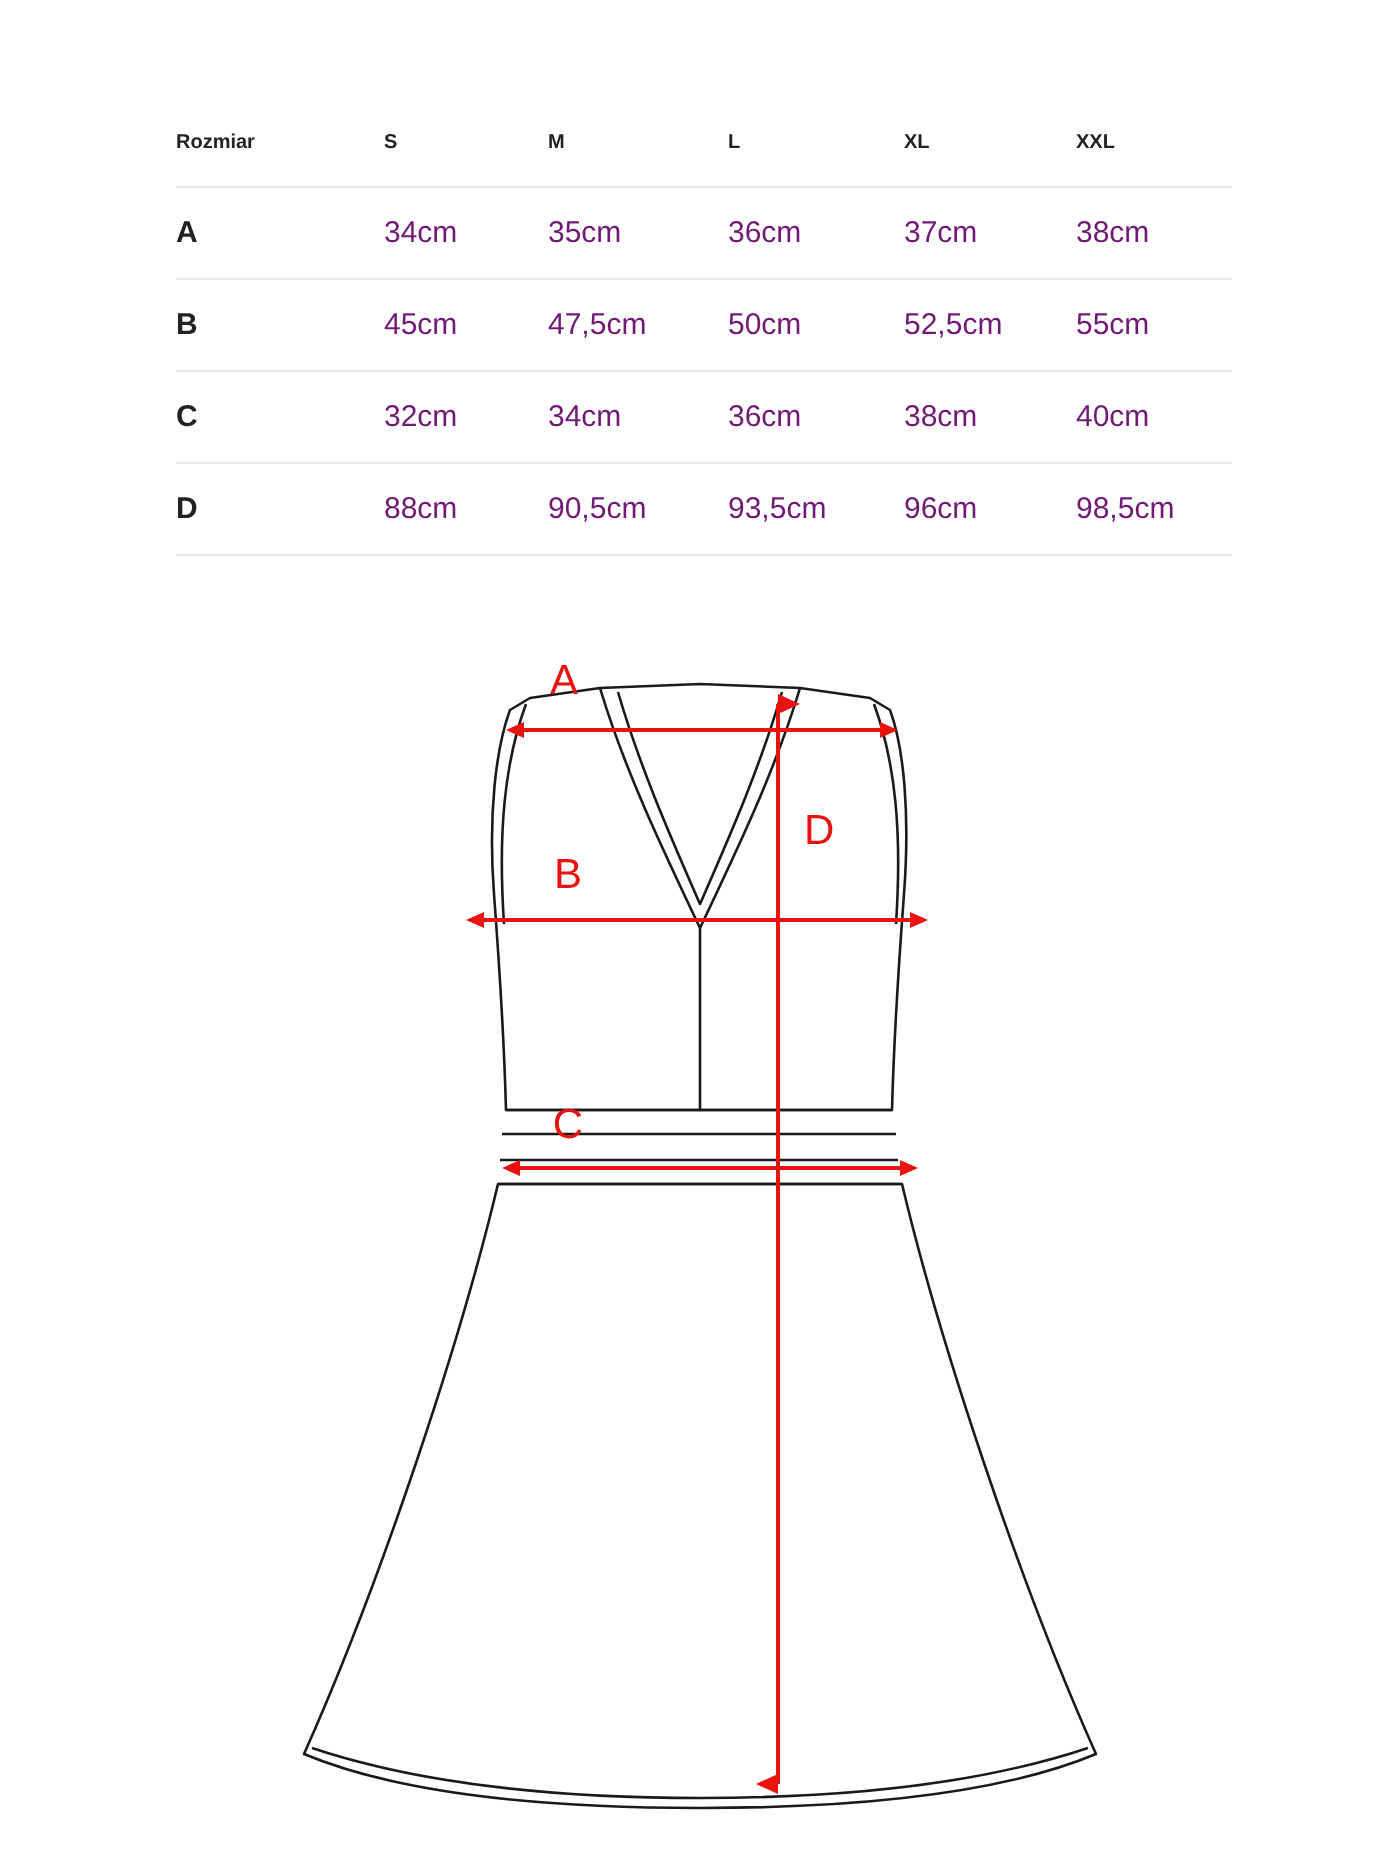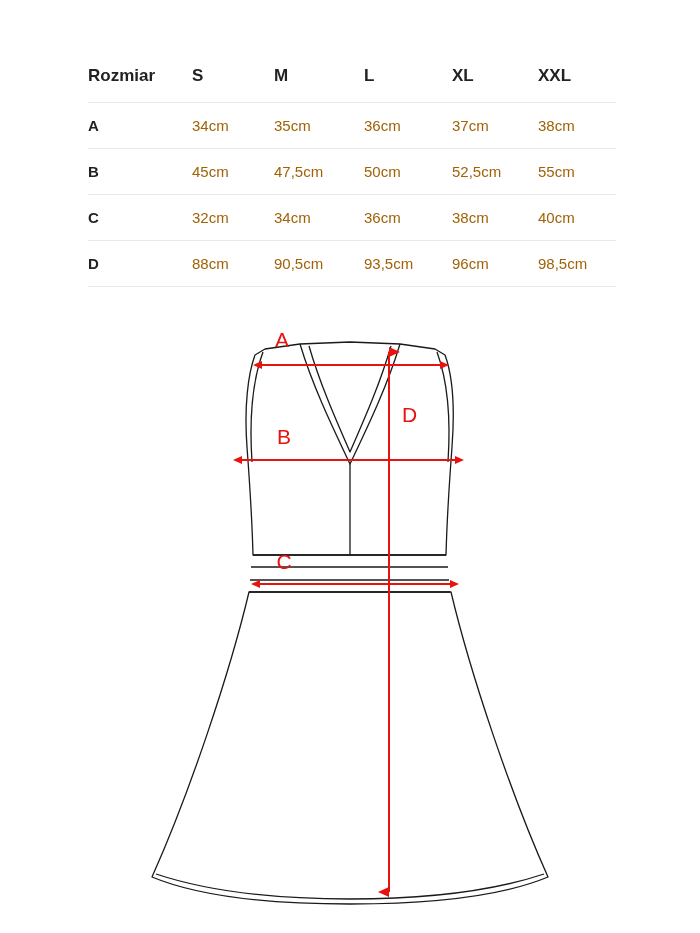--- a/index.html
+++ b/index.html
@@ -34,26 +34,26 @@
     border-collapse: collapse;
     width: 100%;
     font-size: 15px;
   }
   table.size-table th,
   table.size-table td {
     text-align: left;
     padding: 14px 0 14px 0;
     border-bottom: 1px solid #e9e9e9;
     vertical-align: middle;
-    color: #a16207;
+    color: #701a75;
     font-weight: normal;
   }
   table.size-table thead th {
     font-weight: bold;
-    font-size: 17px;
+    font-size: 10px;
     padding-bottom: 16px;
     padding-top: 4px;
     color: #222222;
   }
   table.size-table tbody tr td:first-child {
     font-weight: bold;
     color: #222222;
   }
   table.size-table col.c0 { width: 104px; }
   table.size-table col.c1 { width: 82px; }

